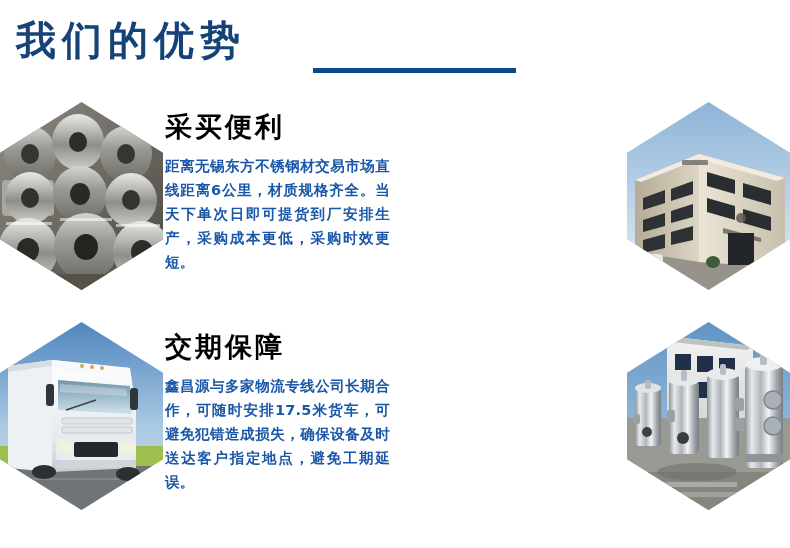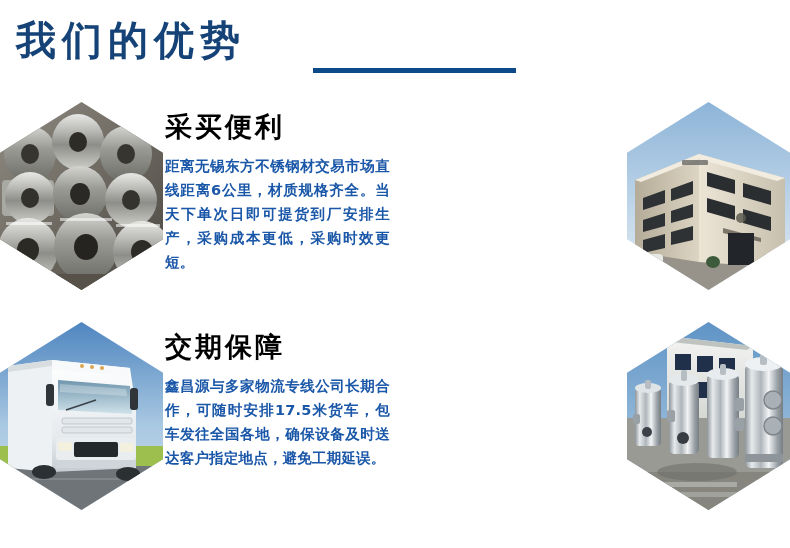--- a/index.html
+++ b/index.html
@@ -294,21 +294,21 @@
         <rect x="58" y="120" width="14" height="9" rx="2" fill="#f4f0de"></rect>
         <rect x="120" y="121" width="14" height="9" rx="2" fill="#f4f0de"></rect>
 
         <rect x="56" y="138" width="80" height="8" fill="#cfd5d9"></rect>
         <ellipse cx="44" cy="150" rx="12" ry="7" fill="#2b3033"></ellipse>
         <ellipse cx="128" cy="152" rx="12" ry="7" fill="#2b3033"></ellipse>
       </svg>
     </div>
     <div class="ftext">
       <div class="fhead">交期保障</div>
-      <div class="fbody">鑫昌源与多家物流专线公司长期合作，可随时安排17.5米货车，包车发往全国各地，确保设备及时送达客户指定地点，避免工期延误。</div>
+      <div class="fbody">鑫昌源与多家物流专线公司长期合作，可随时安排17.5米货车，可避免犯错造成损失，确保设备及时送达客户指定地点，避免工期延误。</div>
     </div>
   </div>
 
   <div class="feature r1 c1">
     <div class="hex">
       <svg viewBox="0 0 163 188" preserveAspectRatio="none" aria-hidden="true">
         <defs>
           <linearGradient id="skyK" x1="0" y1="0" x2="0" y2="1">
             <stop offset="0%" stop-color="#5f94c6"></stop>
             <stop offset="100%" stop-color="#b9d3e6"></stop>

